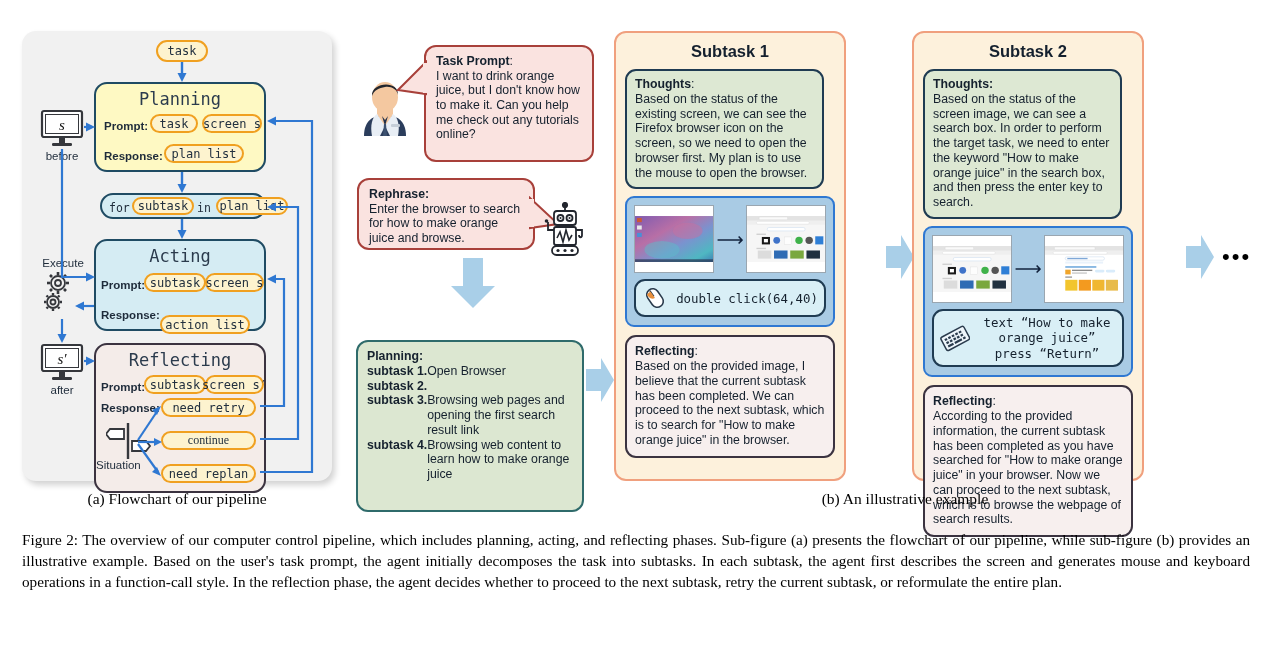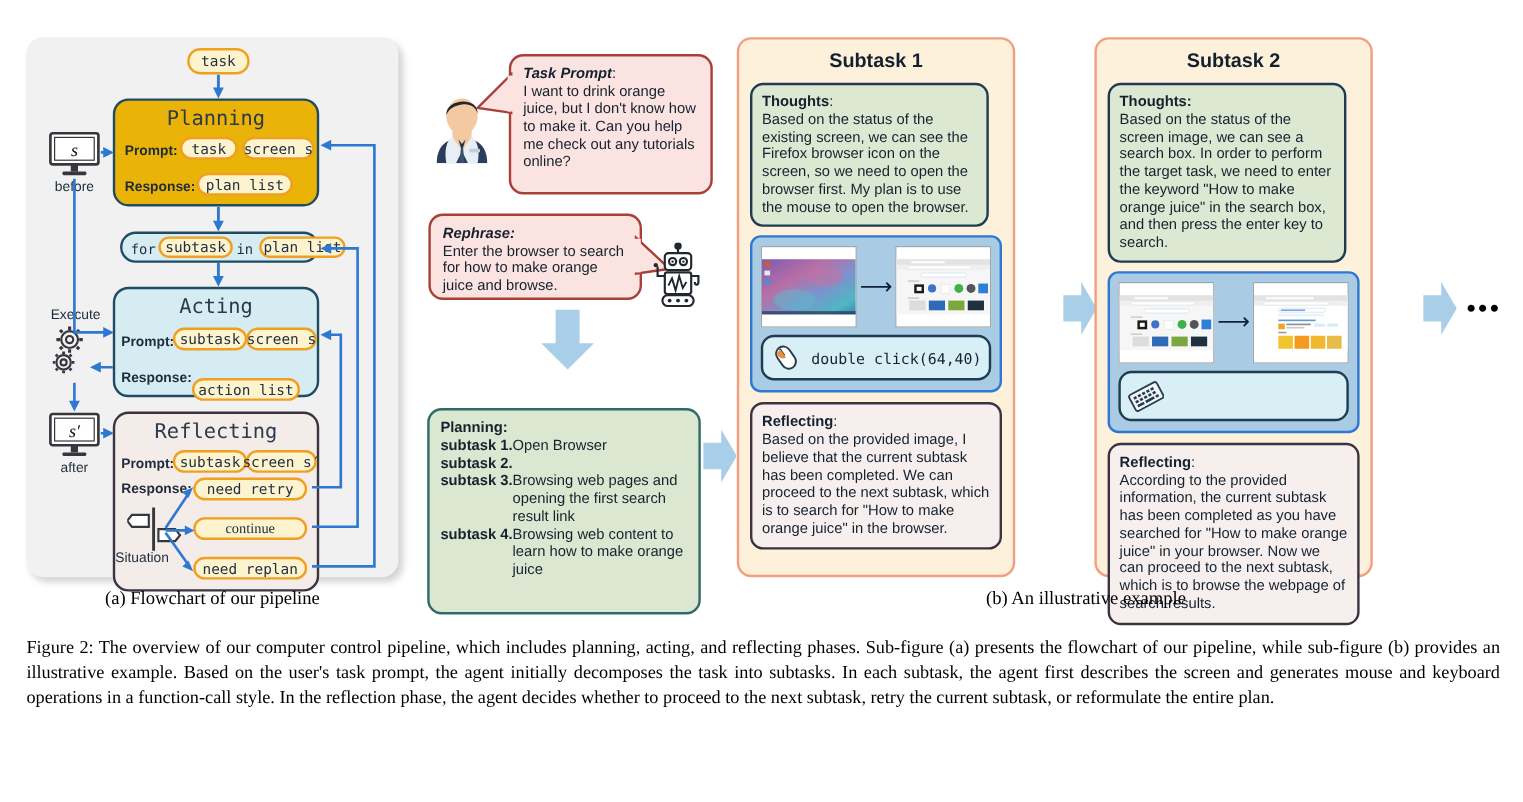--- a/index.html
+++ b/index.html
@@ -45,21 +45,21 @@
     position:absolute; font-family:"Liberation Serif", serif; font-size:15.5px;
     color:#000; text-align:center;
   }
 
   
   .bubble{
     position:absolute;
     background:#fae3e0; border:2px solid #a8403a; border-radius:12px;
     padding:7px 9px 8px 10px; font-size:12.3px; line-height:1.19; color:#15212e;
   }
-  .bubble b{ font-weight:bold;font-style:italic; }
+  .bubble b{ font-weight:bold; }
   .planbox{
     position:absolute; background:#dce7d1; border:2px solid #2f6b6b;
     border-radius:12px; padding:7px 9px; font-size:12.3px; line-height:1.2;
     color:#15212e;
     margin-top:32px;
   }
   .plan-row{ display:flex; }
   .plan-key{ font-weight:bold; white-space:nowrap; }
   .plan-val{ flex:1; }
 
@@ -118,21 +118,21 @@
 
     <div class="node" style="left:134px; top:9px; width:52px; height:22px;">
       <span>task</span>
     </div>
 
     <svg class="wire" style="left:154px; top:31px; width:12px; height:20px; background:none;">
       <line x1="6" y1="0" x2="6" y2="13" stroke="#2f78d2" stroke-width="2.4"></line>
       <polygon points="6,20 1.5,11 10.5,11" fill="#2f78d2"></polygon>
     </svg>
 
-    <div class="phase" style="left:72px; top:51px; width:172px; height:90px; background:#eab308;">
+    <div class="phase" style="left:72px; top:51px; width:172px; height:90px; background:#fef9c3;">
       <div class="ptitle">Planning</div>
       <div class="lbl" style="left:8px; top:36px;">Prompt:</div>
       <div class="node" style="left:54px; top:30px; width:48px; height:19px;">
         <span>task</span>
       </div>
       <div class="node" style="left:106px; top:30px; width:60px; height:19px;">
         <span>screen s</span>
       </div>
       <div class="lbl" style="left:8px; top:66px;">Response:</div>
       <div class="node" style="left:68px; top:60px; width:80px; height:19px;">
@@ -519,20 +519,23 @@
                 <rect x="9" y="14.6" width="2.6" height="2.2"></rect>
               <rect x="13" y="14.6" width="2.6" height="2.2"></rect>
                 <rect x="17" y="14.6" width="2.6" height="2.2"></rect>
               <rect x="21" y="14.6" width="2.6" height="2.2"></rect>
               <rect x="5" y="18.2" width="6" height="2.2"></rect>
                 <rect x="12.5" y="18.2" width="8" height="2.2"></rect>
               <rect x="22" y="18.2" width="2.6" height="2.2"></rect>
             </g>
           </g>
         </svg>
+        <span class="actiontext">text “How to make
+orange juice”
+press “Return”</span>
       </div>
     </div>
 
     <div class="reflect">
       <span style="font-weight:bold;">Reflecting</span><span>:</span><br>
       <span>According to the provided information, the current subtask has been completed as you have searched for "How to make orange juice" in your browser. Now we can proceed to the next subtask, which is to browse the webpage of search results.</span>
     </div>
   </div>
 
   <svg class="big-arrow" style="left:1186px; top:235px; width:28px; height:44px;">

